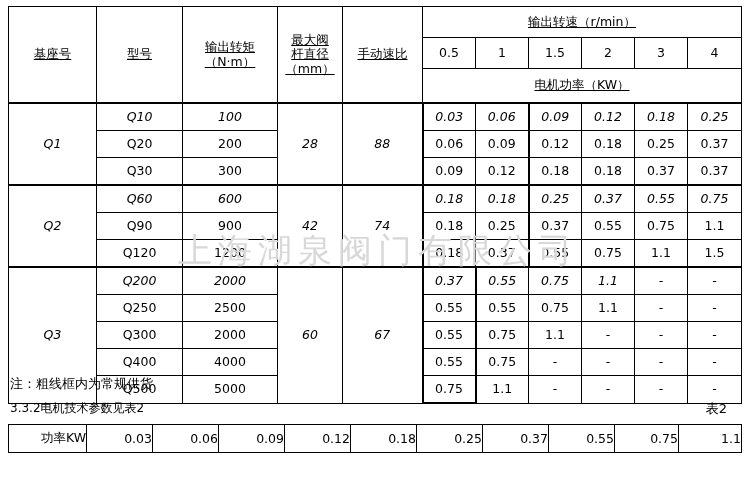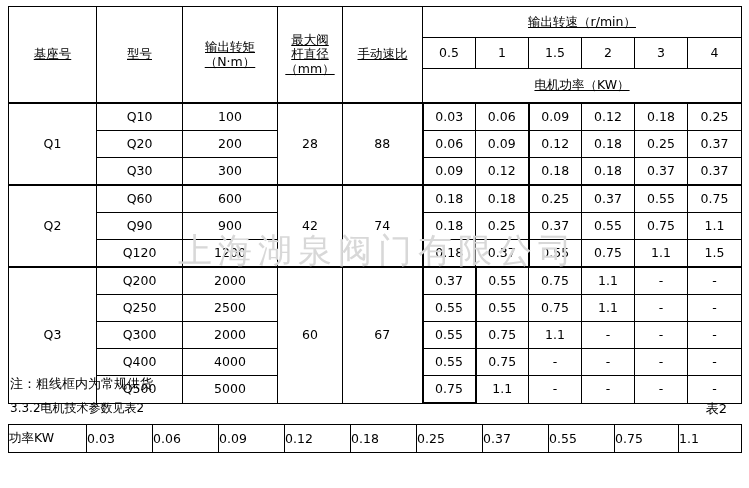--- a/index.html
+++ b/index.html
@@ -68,21 +68,21 @@
 
   .cell-bold { font-weight: bold; }
 
   
   .thick-l { border-left: 2.5px solid #000 !important; }
   .thick-r { border-right: 2.5px solid #000 !important; }
   .thick-t { border-top: 2.5px solid #000 !important; }
   .thick-b { border-bottom: 2.5px solid #000 !important; }
 
   
-  .grp-top { border-top: 2px solid #000 !important; }
+  .grp-top { border-top: 2px solid #000 !important; font-style: italic; }
 
   
   .note {
     position: absolute;
     left: 10px;
     top: 375px;
     font-size: 13px;
   }
   .sect {
     position: absolute;
@@ -102,21 +102,21 @@
     position: absolute;
     left: 8px;
     top: 424px;
     width: 733px;
     border-collapse: collapse;
     table-layout: fixed;
     z-index: 2;
   }
   table.motor td {
     border: 1px solid #000;
-    text-align: left;
+    text-align: right;
     vertical-align: middle;
     font-size: 12.5px;
     height: 27px;
     padding: 0;
   }
   table.motor td.rowlabel {
     font-size: 12.5px;
   }
 </style>
 </head>

